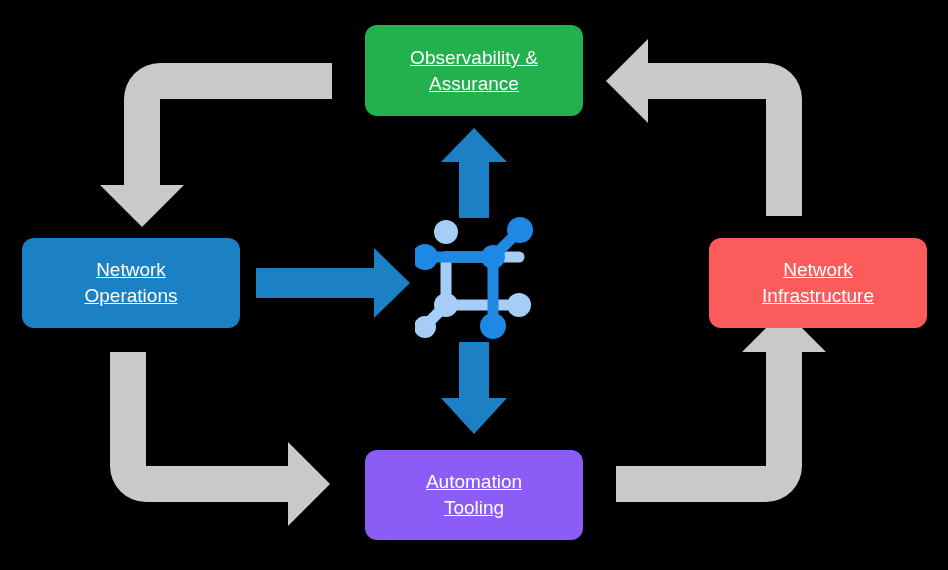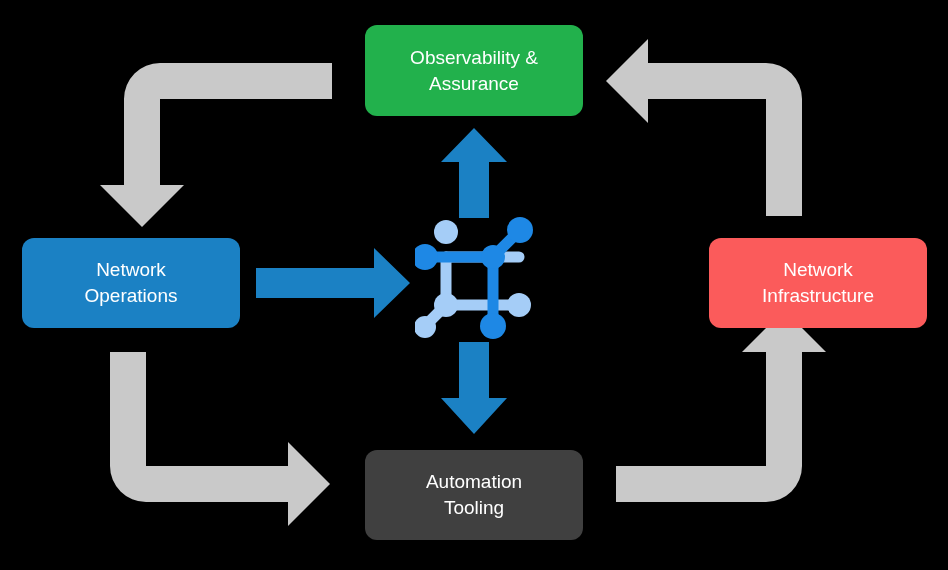--- a/index.html
+++ b/index.html
@@ -22,20 +22,21 @@
     align-items: center;
     justify-content: center;
     text-align: center;
     color: #ffffff;
     font-size: 19px;
     line-height: 1.35;
     font-weight: 400;
     box-sizing: border-box;
     padding: 6px 10px;
     white-space: pre-line;
+    text-decoration: underline;
   }
   #box-observability { left: 365px; top: 25px;  width: 218px; height: 91px; }
   #box-operations    { left: 22px;  top: 238px; width: 218px; height: 90px; }
   #box-infrastructure{ left: 709px; top: 238px; width: 218px; height: 90px; }
   #box-automation    { left: 365px; top: 450px; width: 218px; height: 90px; }
 
   #flow-svg {
     position: absolute;
     left: 0; top: 0;
     width: 948px;
@@ -180,16 +181,16 @@
 
   <div class="node-box" id="box-observability" style="background:#22B14C;">Observability &amp;
 Assurance</div>
 
   <div class="node-box" id="box-operations" style="background:#1B81C4;">Network
 Operations</div>
 
   <div class="node-box" id="box-infrastructure" style="background:#FB5B5B;">Network
 Infrastructure</div>
 
-  <div class="node-box" id="box-automation" style="background:#404040;">Automation
+  <div class="node-box" id="box-automation" style="background:#8b5cf6;">Automation
 Tooling</div>
 
 </div>
 
 </body></html>

